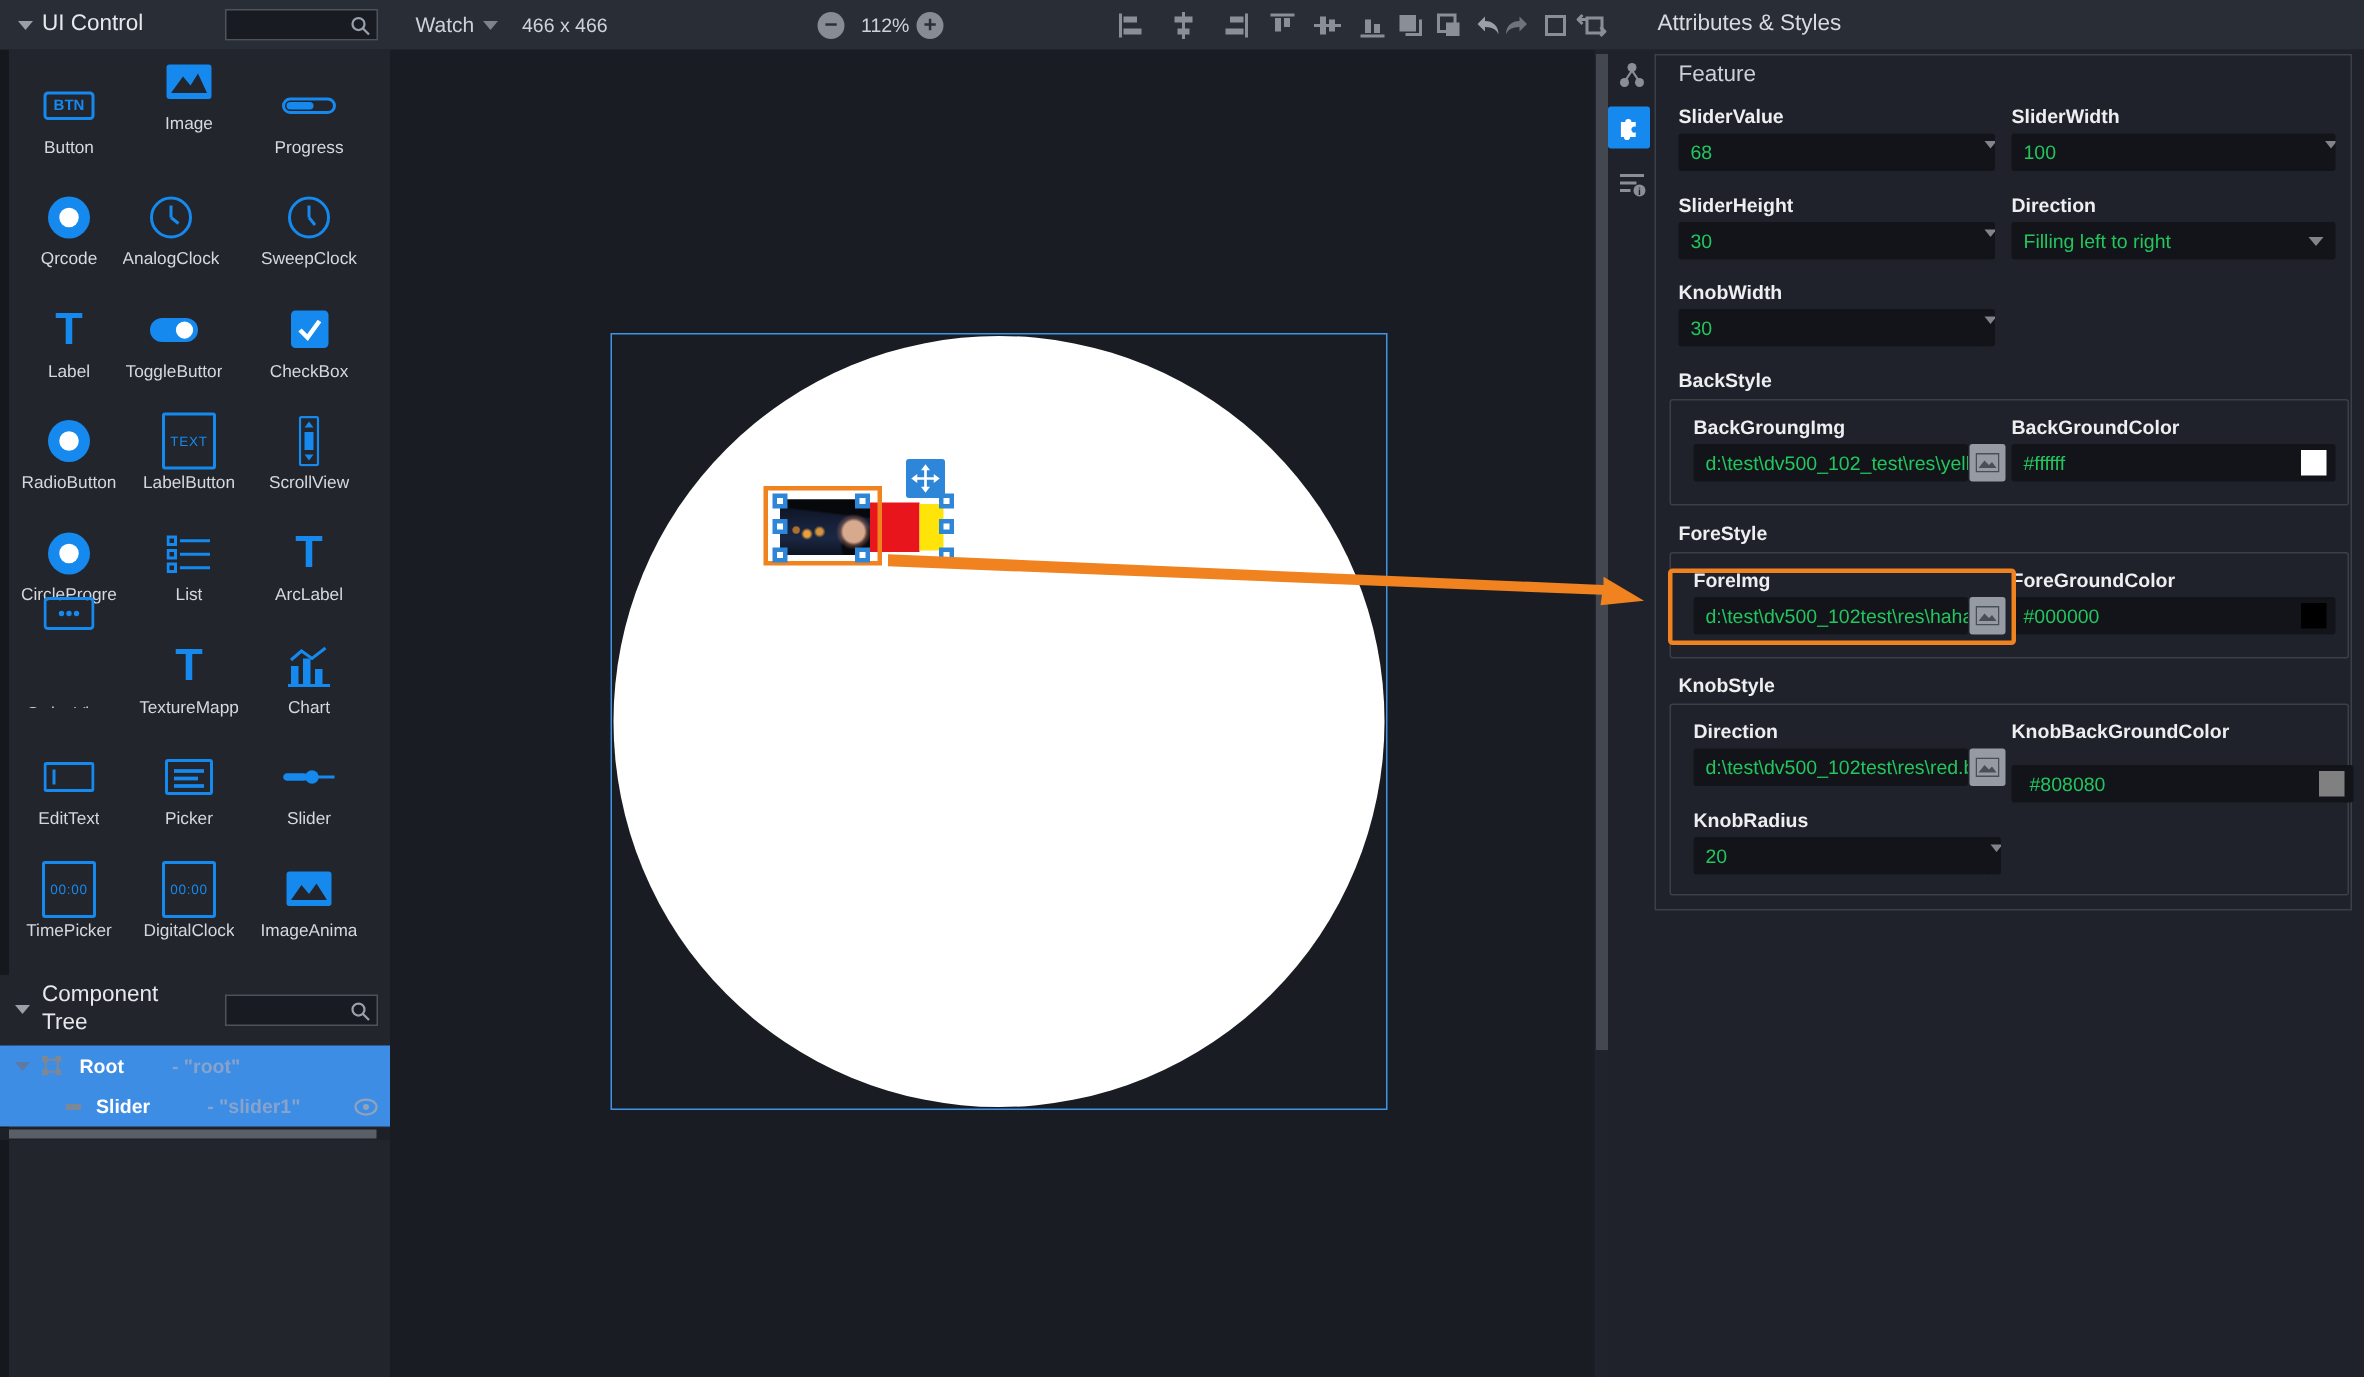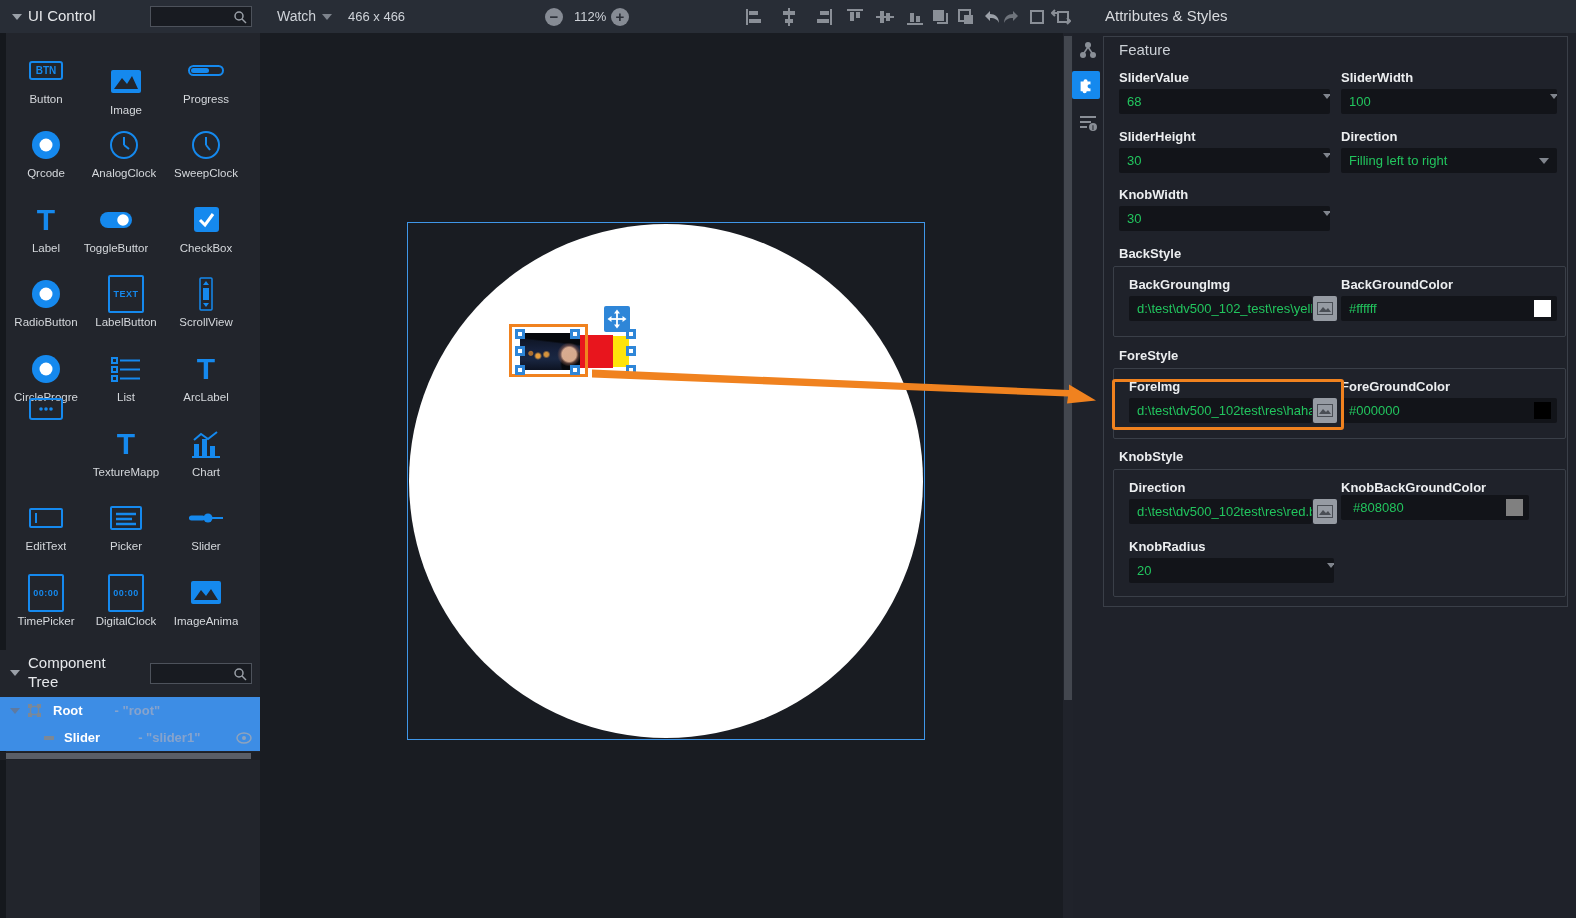--- a/index.html
+++ b/index.html
@@ -18,21 +18,21 @@
   
   #leftpanel { left:0; top:33px; width:260px; height:885px; background:#22252c; }
   #leftsliver { left:0; top:33px; width:6px; height:885px; background:#15181d; }
   .search-box { background:#181b21; border:1px solid #4d525b; height:21px; position:absolute; }
   .panel-title { color:#e6e8eb; font-size:15px; font-weight:400; }
 
   .cell { position:absolute; width:80px; height:74px; display:flex; flex-direction:column; align-items:center; justify-content:center; color:#1589ee; }
   .cell .icbox { height:38px; display:flex; align-items:center; justify-content:center; }
   .cell .clabel { color:#d5d8dc; font-size:11.5px; margin-top:3px; max-width:80px; overflow:hidden; white-space:nowrap; }
   .ic-btnbox { border:2px solid #1589ee; border-radius:3px; color:#1589ee; font-size:10px; font-weight:bold; padding:2px 5px; }
-  .ic-rectxt { border:2px solid #1589ee; border-radius:2px; color:#1589ee; font-size:9px; font-weight:bold; padding:12px 3px; letter-spacing:0.5px; }
+  .ic-rectxt { border:2px solid #1589ee; border-radius:2px; color:#1589ee; font-size:9px; font-weight:normal; padding:12px 3px; letter-spacing:0.5px; }
   .ic-T { color:#1589ee; font-size:30px; font-weight:bold; line-height:30px; }
 
   
   #tree-rows .trow { position:absolute; left:0; width:260px; height:27px; background:#3d8de5; display:flex; align-items:center; }
   .trow .tname { color:#ffffff; font-size:13px; font-weight:bold; }
   .trow .tid { color:#87a3cc; font-size:13px; font-weight:bold; }
 
   
   #canvas { left:260px; top:33px; width:803px; height:885px; background:#191c22; }
   #screen-rect { left:407px; top:222px; width:518px; height:518px; border:1px solid #3f96e8; }
@@ -166,21 +166,21 @@
 
   <div id="leftpanel" class="abs"></div>
   <div id="leftsliver" class="abs"></div>
   <div id="control-grid">
       <div class="cell" style="left: 6px; top: 41px;">
         <div class="icbox">
           <span class="ic-btnbox ictxt">BTN</span>
         </div>
         <div class="clabel">Button</div>
       </div>
-      <div class="cell" style="left: 86px; top: 52px;">
+      <div class="cell" style="left: 86px; top: 25px;">
         <div class="icbox">
           <svg width="32" height="25" viewBox="0 0 32 25">
             <rect x="1" y="1" width="30" height="23" rx="2" fill="#1589ee"></rect>
             <path d="M4,20 L12,9 L17,15 L22,7 L28,20 Z" fill="#22252c"></path>
           </svg>
         </div>
         <div class="clabel">Image</div>
       </div>
       <div class="cell" style="left: 166px; top: 41px;">
         <div class="icbox">
@@ -192,21 +192,21 @@
       </div>
       <div class="cell" style="left: 6px; top: 115.6px;">
         <div class="icbox">
           <svg width="30" height="30" viewBox="0 0 30 30">
             <circle cx="15" cy="15" r="14" fill="#1589ee"></circle>
             <circle cx="15" cy="15" r="6.5" fill="#ffffff"></circle>
           </svg>
         </div>
         <div class="clabel">Qrcode</div>
       </div>
-      <div class="cell" style="left: 84px; top: 115.6px;">
+      <div class="cell" style="left: 74px; top: 115.6px;">
         <div class="icbox">
           <svg width="30" height="30" viewBox="0 0 30 30">
             <circle cx="15" cy="15" r="13" fill="none" stroke="#1589ee" stroke-width="2"></circle>
             <line x1="15" y1="15" x2="15" y2="7" stroke="#1589ee" stroke-width="2"></line>
             <line x1="15" y1="15" x2="20" y2="19" stroke="#1589ee" stroke-width="2"></line>
           </svg>
         </div>
         <div class="clabel">AnalogClock</div>
       </div>
       <div class="cell" style="left: 166px; top: 115.6px;">
@@ -572,21 +572,21 @@
   <div class="finput" style="left:1129px; top:499px; width:183px;">
     <span>d:\test\dv500_102test\res\red.bir</span>
   </div>
   <div class="imgbtn" style="left:1313px; top:499px;">
     <svg width="16" height="13" viewBox="0 0 16 13">
         <rect x="0.5" y="0.5" width="15" height="12" fill="none" stroke="#4a4e55"></rect>
         <path d="M2,10 L6,5 L9,8 L11,6 L14,10 Z" fill="#4a4e55"></path>
       </svg>
   </div>
   <span class="flabel" style="left:1341px; top:480px;">KnobBackGroundColor</span>
-  <div class="finput" style="left:1341px; top:495px; width:188px;padding-left:12px;">
+  <div class="finput" style="left:1341px; top:510px; width:228px;padding-left:12px;">
     <span>#808080</span>
     <span class="swatch" style="background-color: rgb(128, 128, 128);"></span>
   </div>
   <span class="flabel" style="left:1129px; top:539px;">KnobRadius</span>
   <div class="finput" style="left:1129px; top:558px; width:205px;">
     <span>20</span>
     <span class="spinner"><span class="up"></span><span class="dn"></span></span>
   </div>
 
   <svg id="arrow-svg" class="abs">

